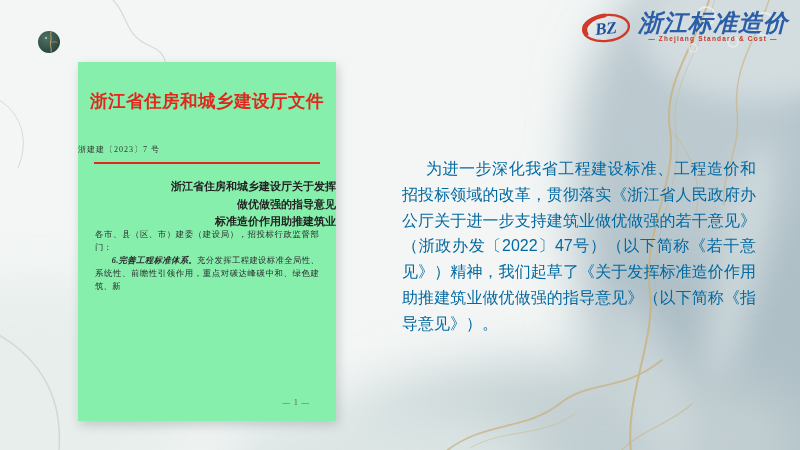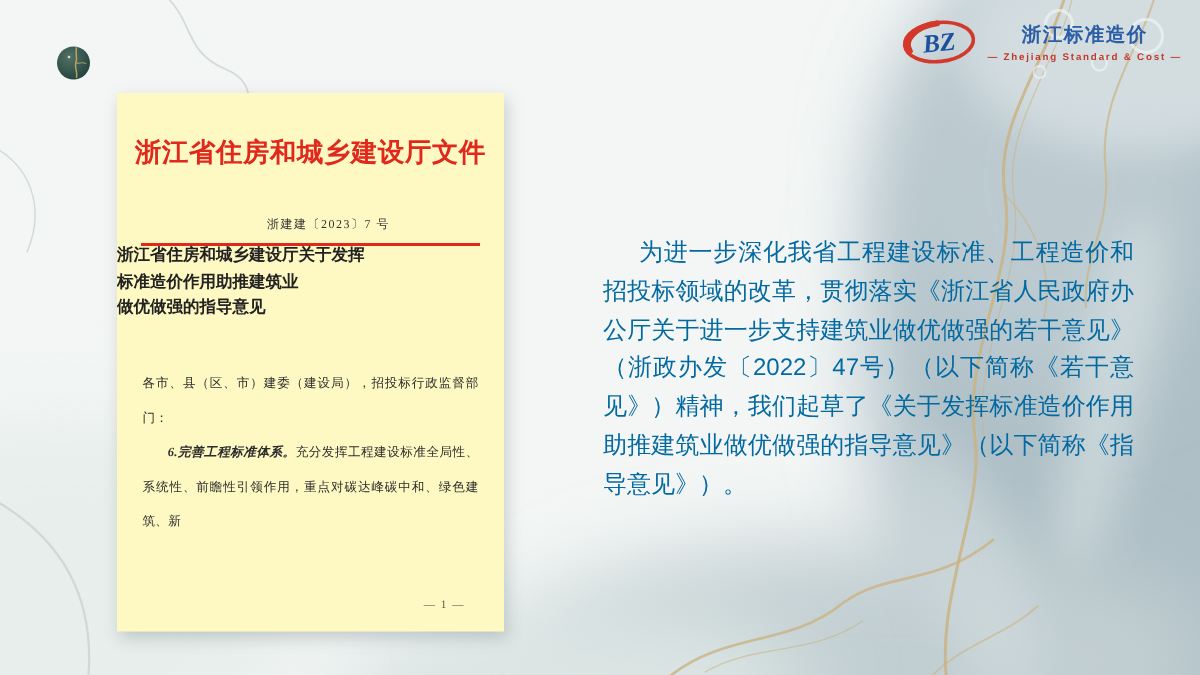--- a/index.html
+++ b/index.html
@@ -7,38 +7,38 @@
   .slide{position:relative;width:800px;height:450px;overflow:hidden;background:#f3f6f5;}
   .bg{position:absolute;left:0;top:0;width:800px;height:450px;z-index:0;}
 
   
   .kintsugi{position:absolute;left:37px;top:30px;width:24px;height:24px;z-index:2;}
 
   
   .logo{position:absolute;right:12px;top:10px;z-index:3;display:flex;align-items:center;}
   .logo-emblem{width:52px;height:36px;margin-right:6px;}
   .logo-textcol{display:flex;flex-direction:column;align-items:center;}
-  .logo-cn{font-family:"Liberation Serif",serif;font-weight:bold;
-           font-size:13px;color:#2b5ea7;letter-spacing:1px;line-height:22px;white-space:nowrap;}
+  .logo-cn{font-family:"Liberation Serif",serif;font-style:italic;font-weight:bold;
+           font-size:24px;color:#2b5ea7;letter-spacing:1px;line-height:22px;white-space:nowrap;}
   .logo-en{font-size:6.5px;color:#c2392a;letter-spacing:1.2px;font-weight:bold;
            line-height:10px;white-space:nowrap;}
 
   
-  .paper{position:absolute;left:78px;top:62px;width:258px;height:359px;background:#fef9c3;
+  .paper{position:absolute;left:78px;top:62px;width:258px;height:359px;background:#86efac;
          box-shadow:2px 4px 10px rgba(90,105,105,.28);z-index:2;overflow:hidden;
          font-family:"Liberation Serif",serif;}
   .doc-header{position:absolute;left:0;top:27px;width:100%;text-align:center;
               font-size:17.5px;font-weight:bold;color:#e0281c;letter-spacing:0.5px;white-space:nowrap;}
-  .doc-number{position:absolute;left:12px;top:82px;width:100%;text-align:center;
+  .doc-number{position:absolute;left:0;top:82px;width:100%;text-align:left;
               font-size:8px;color:#333;letter-spacing:1px;}
   .doc-redline{position:absolute;left:16px;right:16px;top:100px;height:2px;background:#e0281c;}
-  .doc-title{position:absolute;left:0;top:100px;width:100%;text-align:left;
+  .doc-title{position:absolute;left:0;top:116px;width:100%;text-align:right;
              font-size:11px;font-weight:bold;color:#222;line-height:17.5px;}
-  .doc-body{position:absolute;left:17px;right:17px;top:182px;font-size:8.4px;color:#2c2c2c;
-            line-height:23px;text-align:justify;letter-spacing:0.2px;}
+  .doc-body{position:absolute;left:17px;right:17px;top:166px;font-size:8.4px;color:#2c2c2c;
+            line-height:13px;text-align:justify;letter-spacing:0.2px;}
   .doc-body .indent{text-indent:2em;}
   .doc-heading{font-weight:bold;text-indent:2em;color:#111;}
   .doc-bold{font-weight:bold;font-style:italic;}
   .doc-page{position:absolute;right:26px;top:336px;font-size:7.5px;color:#555;letter-spacing:1px;}
 
   
   .main-text{position:absolute;left:402px;top:156px;width:354px;z-index:2;
              font-size:16px;line-height:25.8px;color:#0369a1;text-align:justify;
              text-indent:1.5em;font-family:"Liberation Sans",sans-serif;}
 </style>
@@ -121,22 +121,22 @@
       <div class="logo-en">— Zhejiang Standard &amp; Cost —</div>
     </div>
   </div>
 
   <div class="paper">
     <div class="doc-header">浙江省住房和城乡建设厅文件</div>
     <div class="doc-number">浙建建〔2023〕7 号</div>
     <div class="doc-redline"></div>
     <div class="doc-title">
       <div>浙江省住房和城乡建设厅关于发挥</div>
+      <div>做优做强的指导意见</div>
       <div>标准造价作用助推建筑业</div>
-      <div>做优做强的指导意见</div>
     </div>
     <div class="doc-body">
       <div>各市、县（区、市）建委（建设局），招投标行政监督部门：</div>
       <div class="indent"><span class="doc-bold">6.完善工程标准体系。</span><span>充分发挥工程建设标准全局性、系统性、前瞻性引领作用，重点对碳达峰碳中和、绿色建筑、新</span></div>
     </div>
     <div class="doc-page">— 1 —</div>
   </div>
 
   <div class="main-text">为进一步深化我省工程建设标准、工程造价和招投标领域的改革，贯彻落实《浙江省人民政府办公厅关于进一步支持建筑业做优做强的若干意见》（浙政办发〔2022〕47号）（以下简称《若干意见》）精神，我们起草了《关于发挥标准造价作用助推建筑业做优做强的指导意见》（以下简称《指导意见》）。</div>
 

